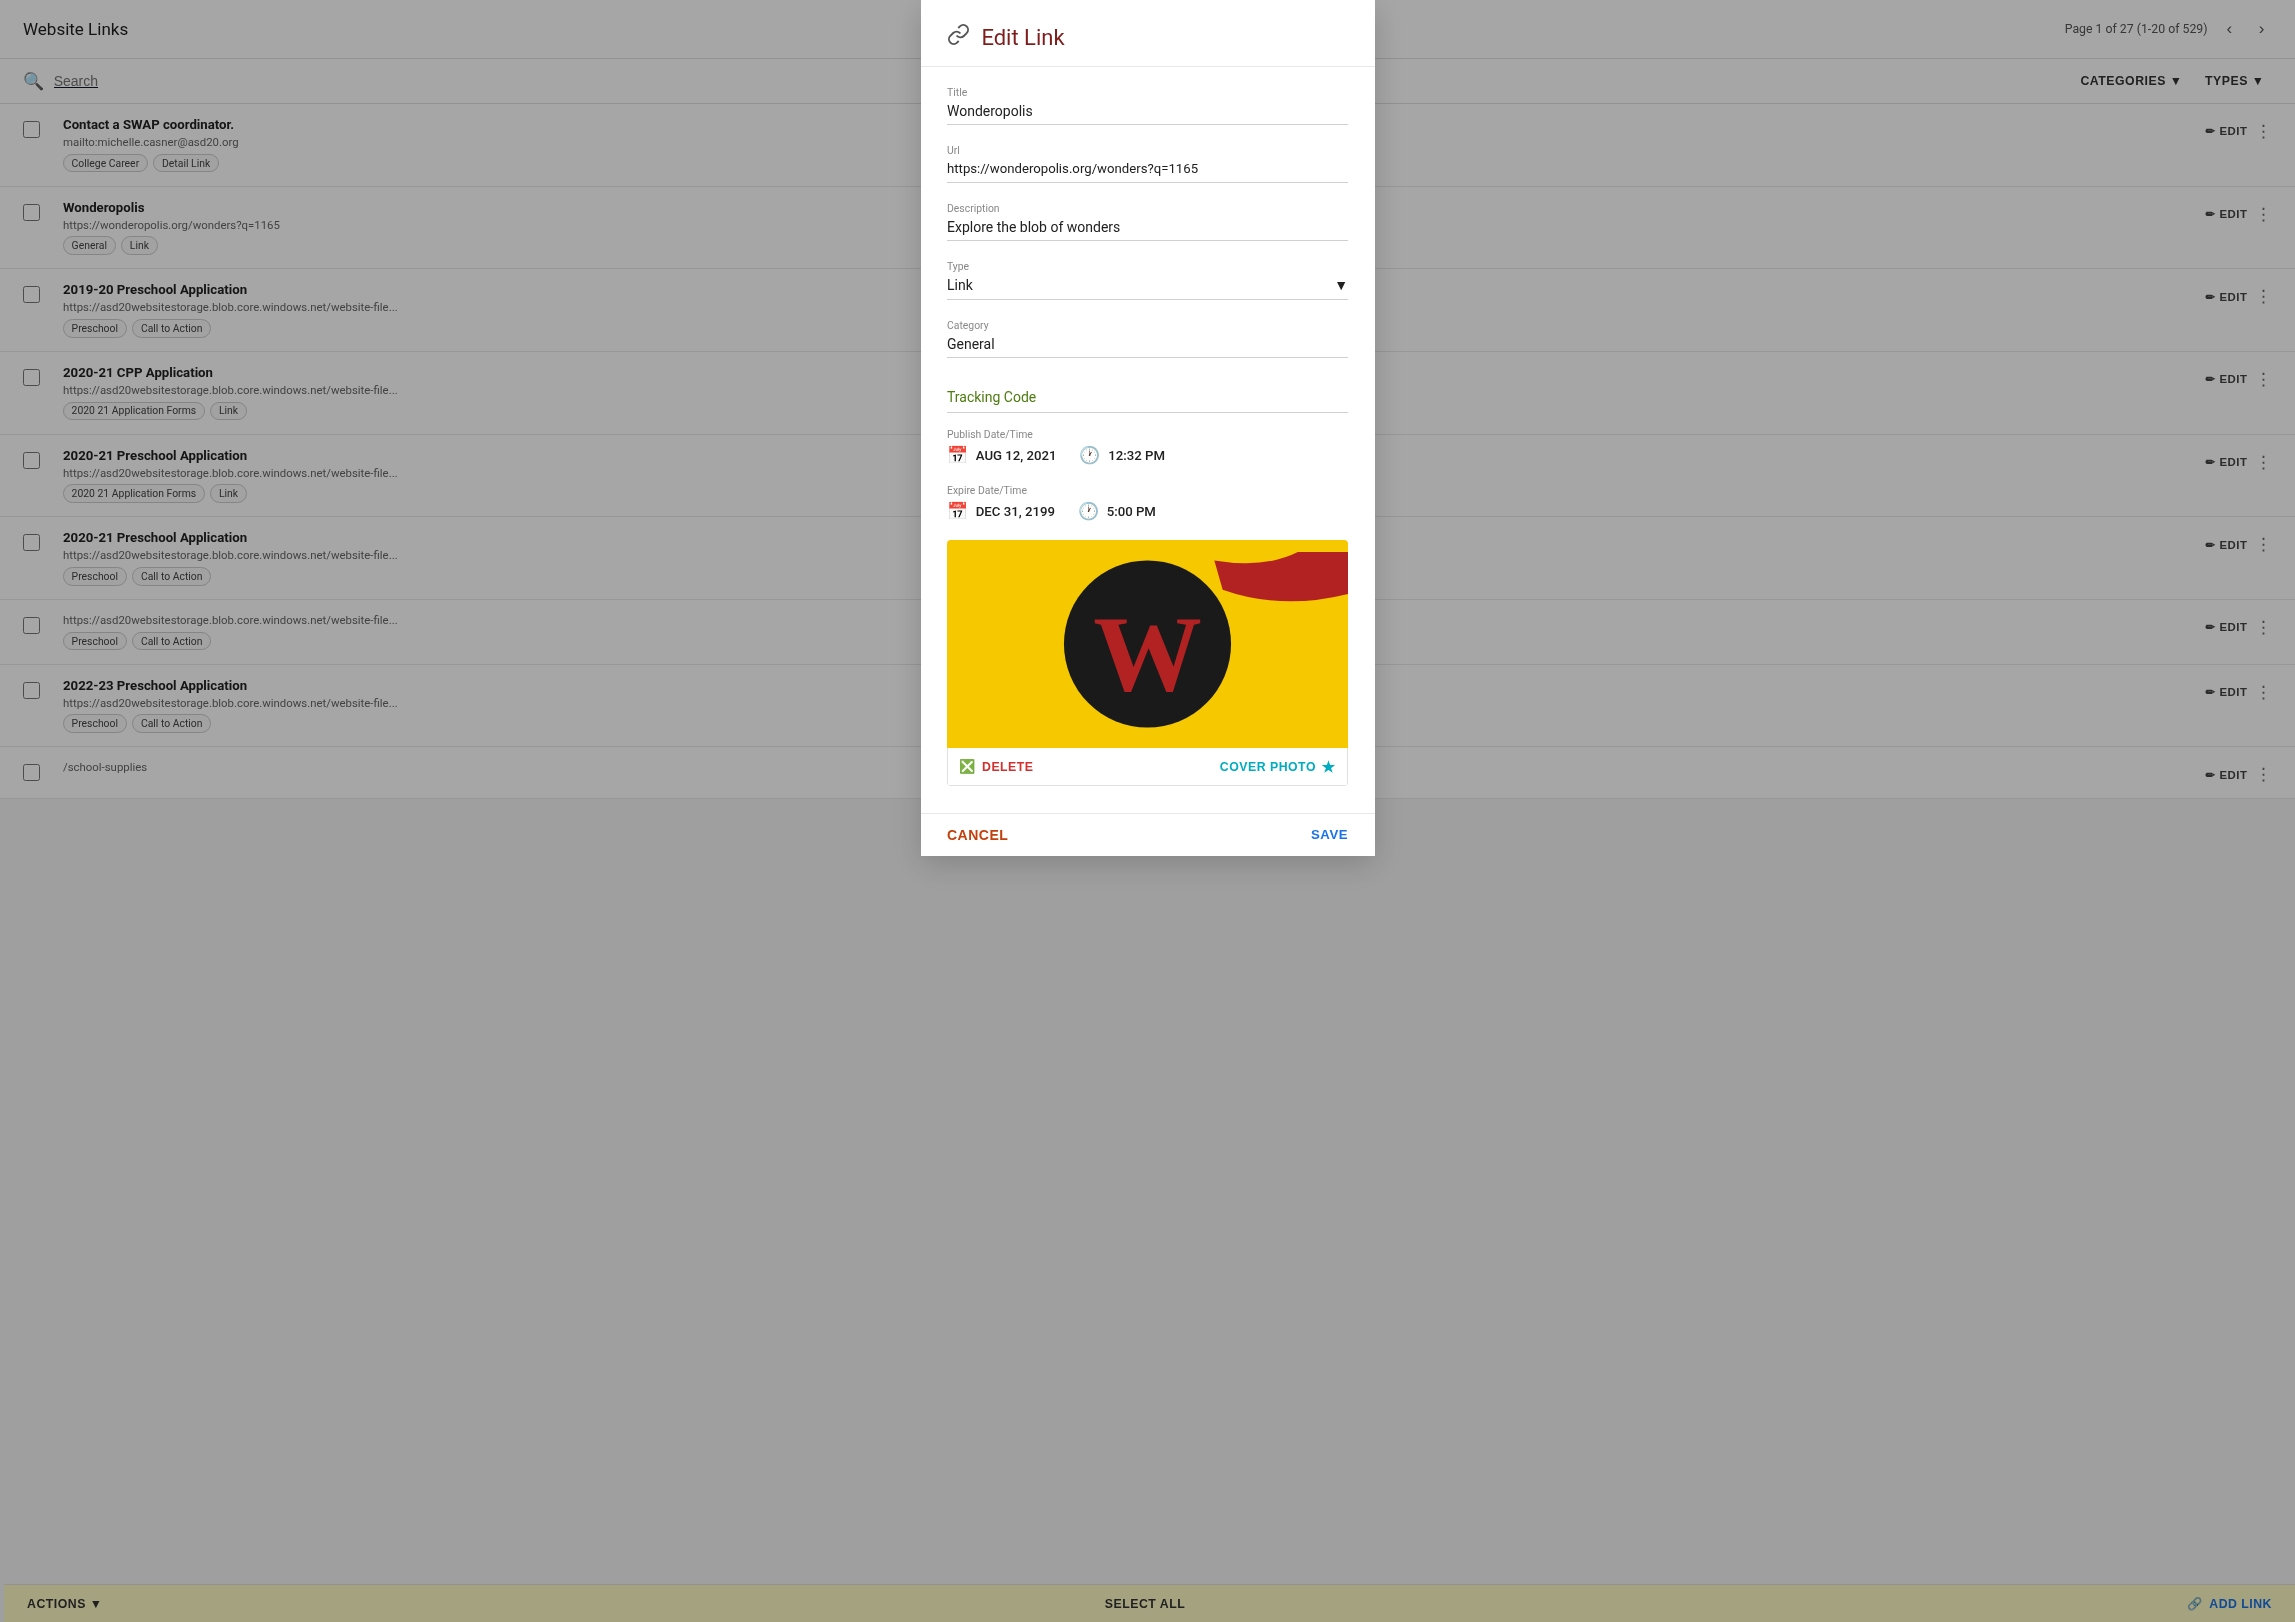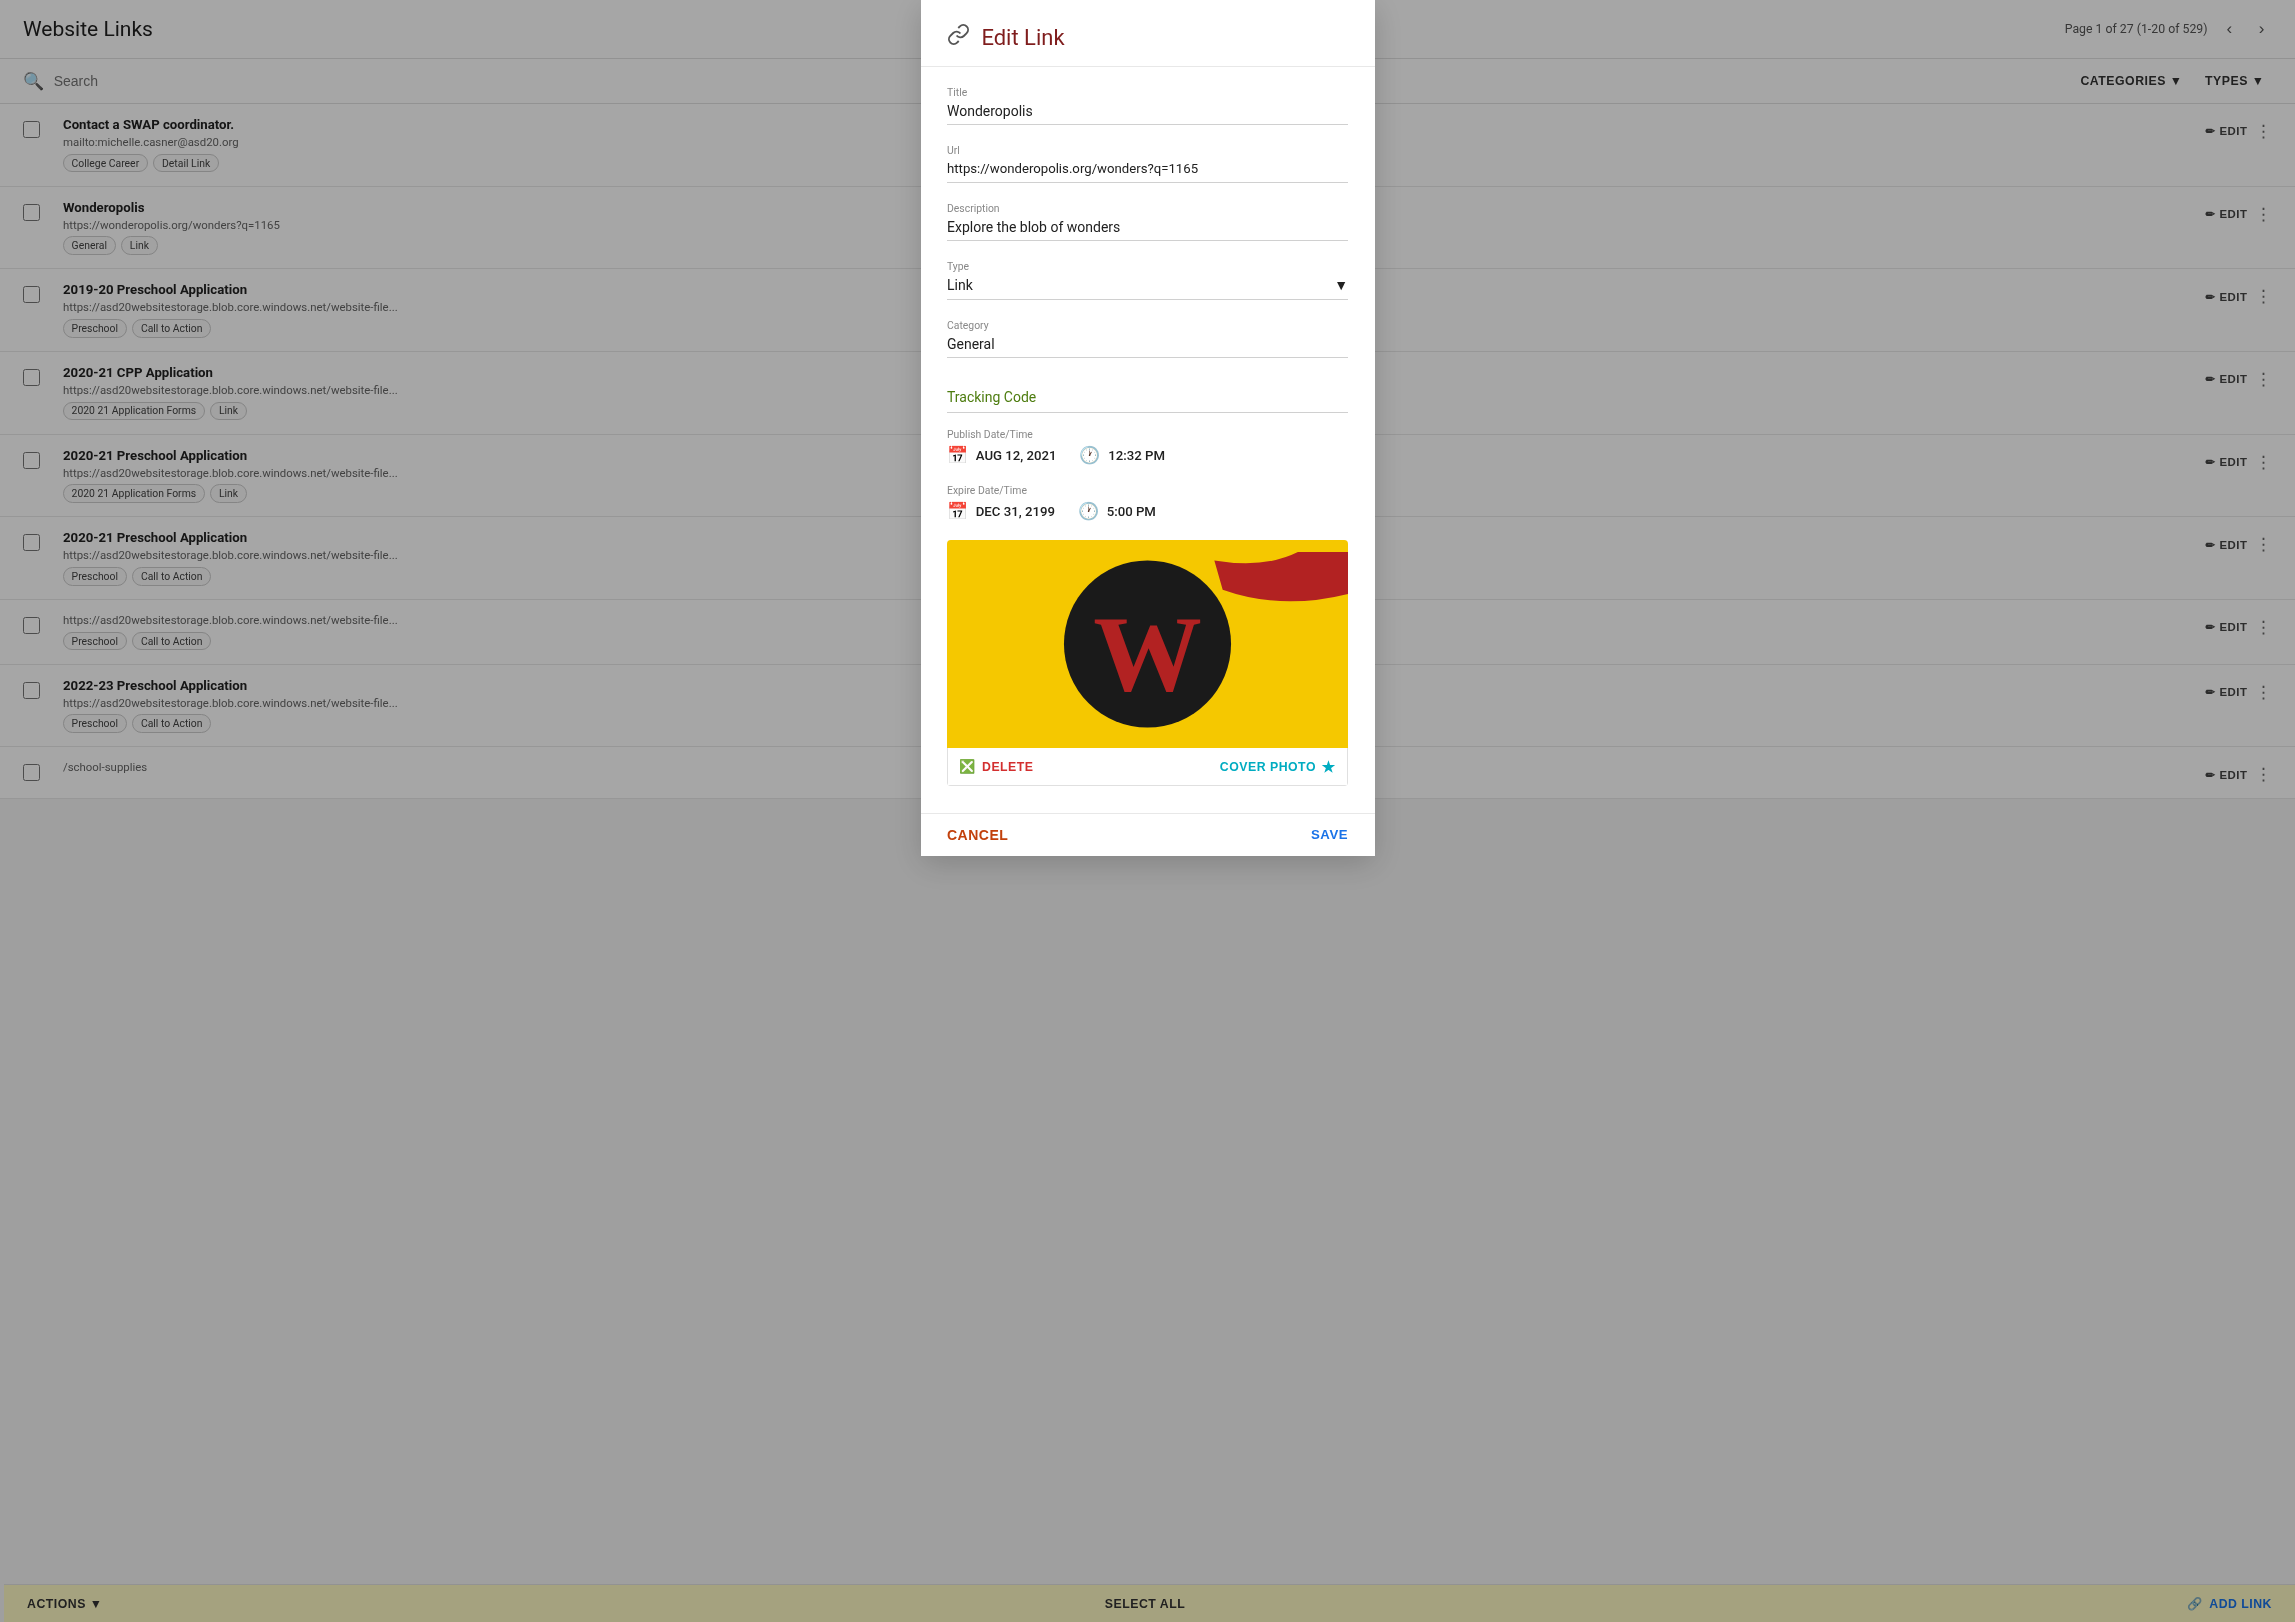--- a/index.html
+++ b/index.html
@@ -21,21 +21,21 @@
     .page-header {
       display: flex;
       align-items: center;
       justify-content: space-between;
       padding: 15px 23px;
       background: #fff;
       border-bottom: 0.9px solid #e0e0e0;
     }
 
     .page-title {
-      font-size: 21px;
+      font-size: 17px;
       font-weight: 400;
       color: #212121;
     }
 
     .pagination-info {
       display: flex;
       align-items: center;
       gap: 11.4px;
       font-size: 12.3px;
       color: #555;
@@ -64,20 +64,21 @@
       font-size: 17px;
     }
 
     .search-input {
       border: none;
       outline: none;
       font-size: 14px;
       color: #0f172a;
       flex: 1;
       background: transparent;
+      text-decoration: underline;
     }
 
     .filter-buttons {
       display: flex;
       align-items: center;
       gap: 7.6px;
       margin-left: auto;
     }
 
     .filter-btn {

